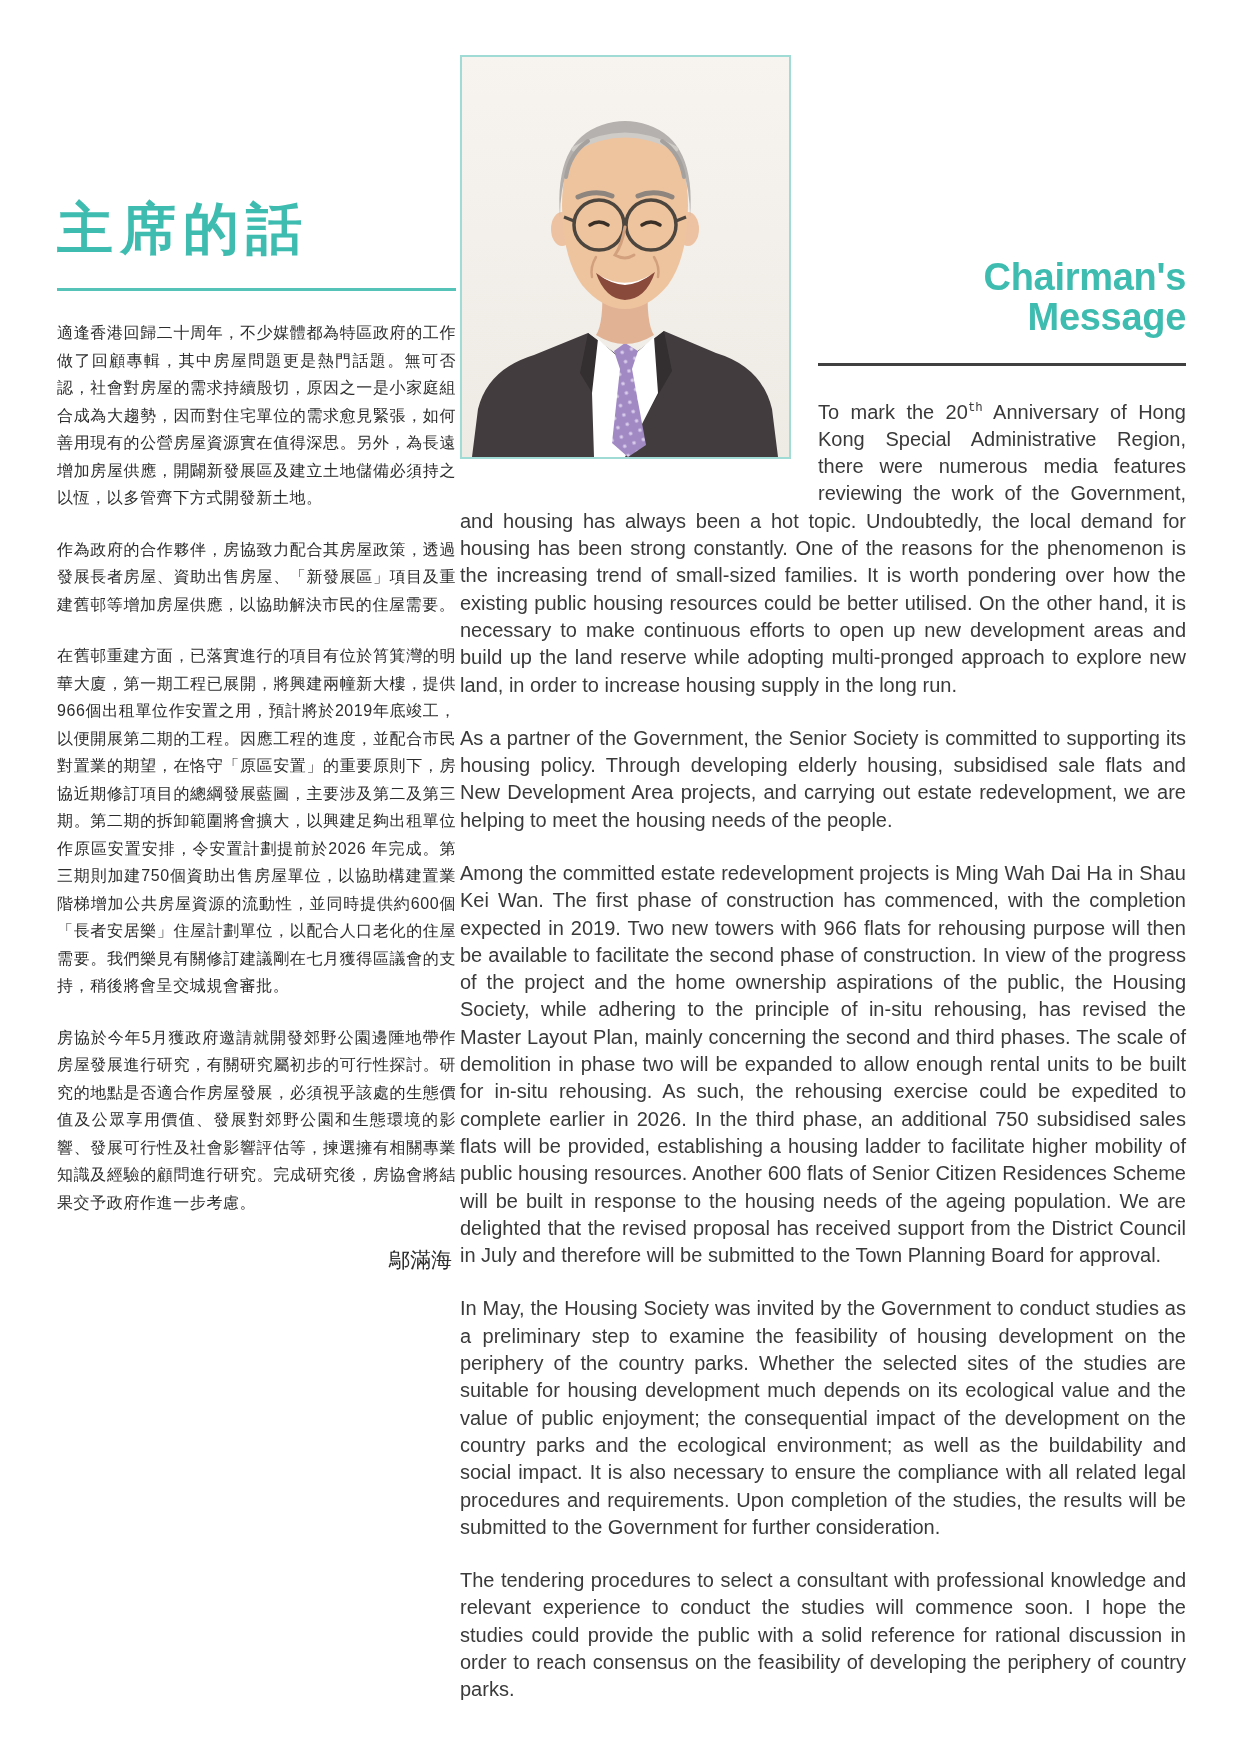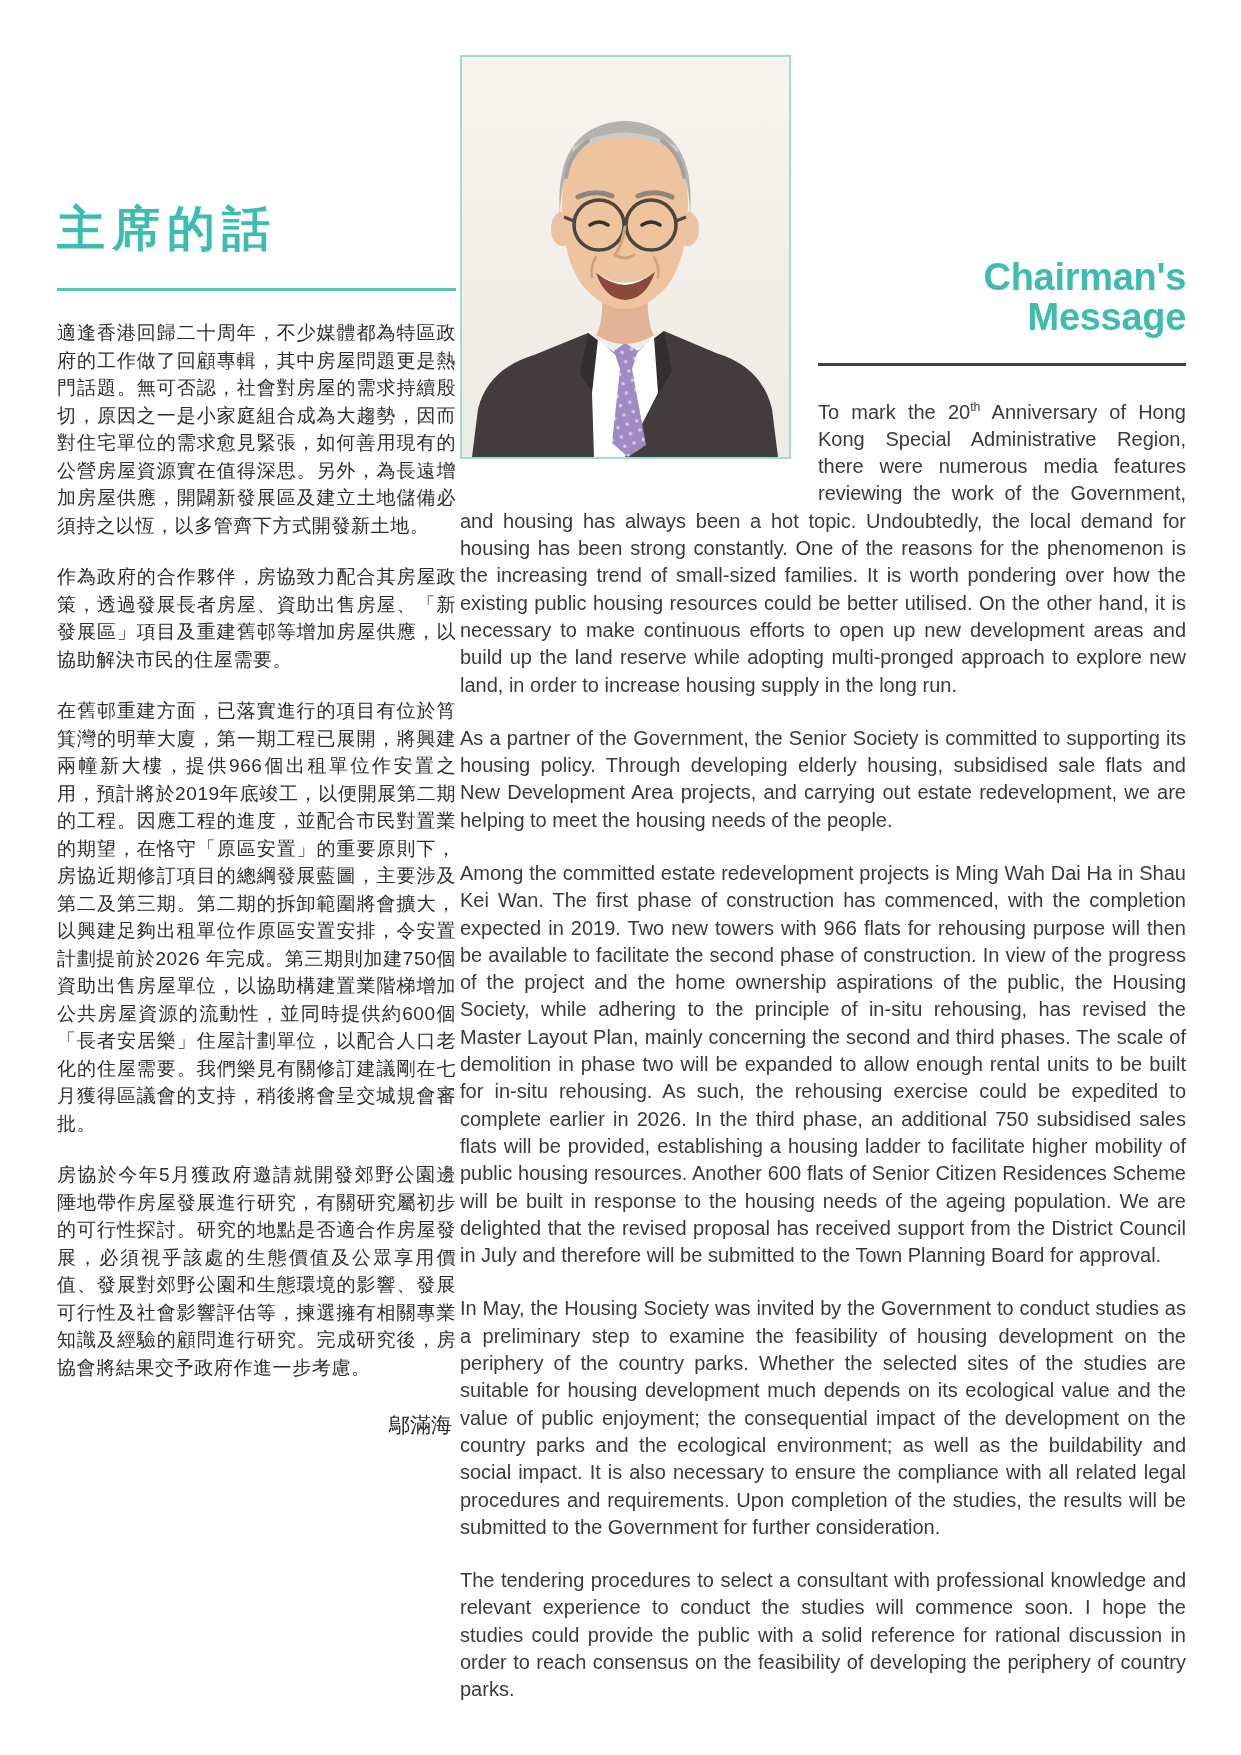--- a/index.html
+++ b/index.html
@@ -20,34 +20,34 @@
 
   
   .left-col {
     position: absolute;
     left: 57px;
     top: 0;
     width: 399px;
   }
   .cn-title {
     margin: 196px 0 4px 0;
-    font-size: 48px;
+    font-size: 56px;
     line-height: 66px;
     font-weight: bold;
     letter-spacing: 7px;
     color: #3fbcb0;
   }
   .left-rule {
     margin-top: 26px;
     height: 3px;
     background: #56c3b8;
   }
   .cn-para {
     margin: 24px 0 0 0;
-    font-size: 19px;
+    font-size: 16px;
     line-height: 27.5px;
     letter-spacing: 0.6px;
     color: #2d2d2d;
     text-align: justify;
   }
   .cn-para.first { margin-top: 28px; }
   .cn-signature {
     margin: 30px 4px 0 0;
     font-size: 21px;
     color: #2d2d2d;
@@ -88,20 +88,21 @@
     font-size: 20px;
     line-height: 27.3px;
     color: #3a3a3a;
     text-align: justify;
   }
   .en-para.first { margin-top: 33px; }
   .en-para sup {
     vertical-align: super;
     font-size: 0.62em;
     line-height: 0;
+    font-family: Liberation Mono, monospace;
   }
 </style>
 </head>
 <body>
 
 <div class="page">
 
   <div class="left-col">
     <h1 class="cn-title">主席的話</h1>
     <div class="left-rule"></div>

